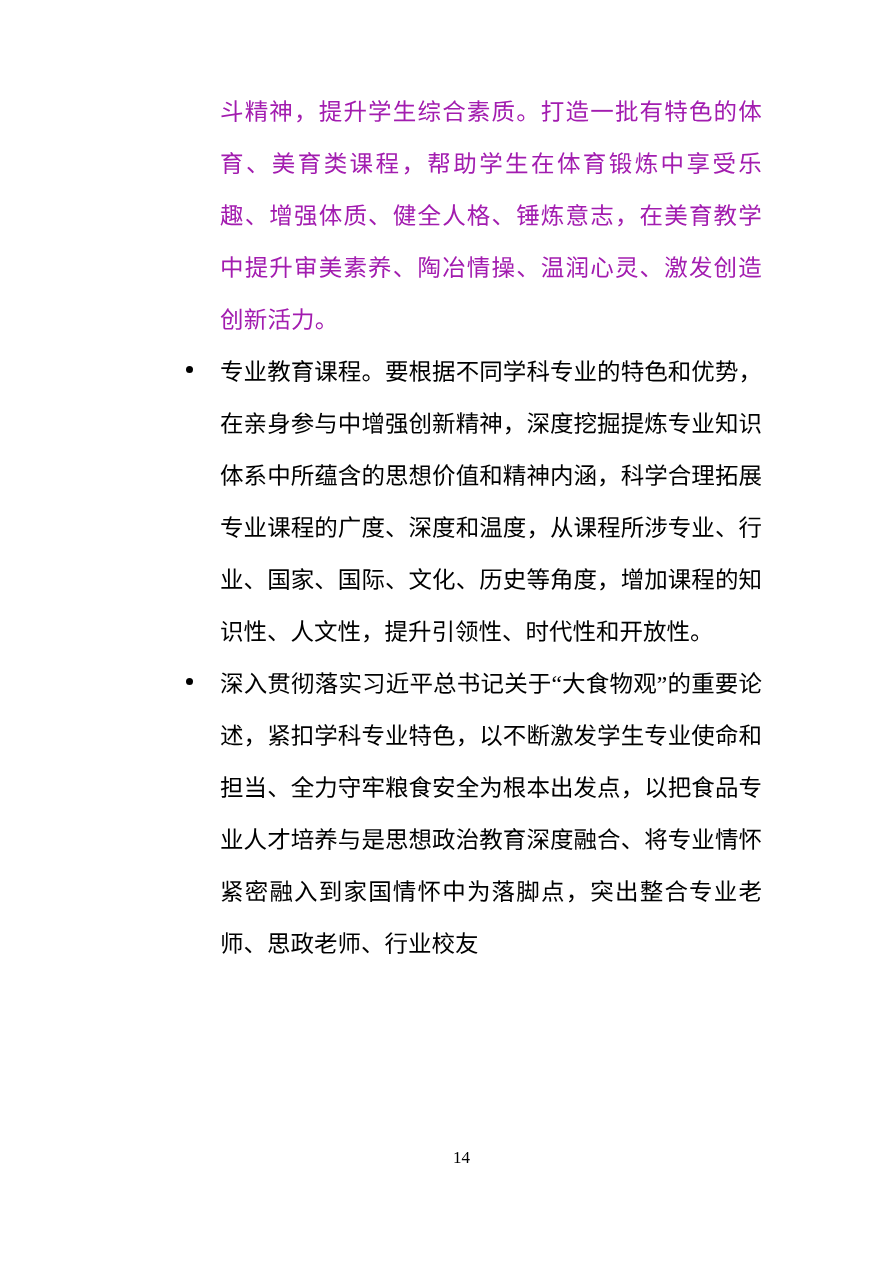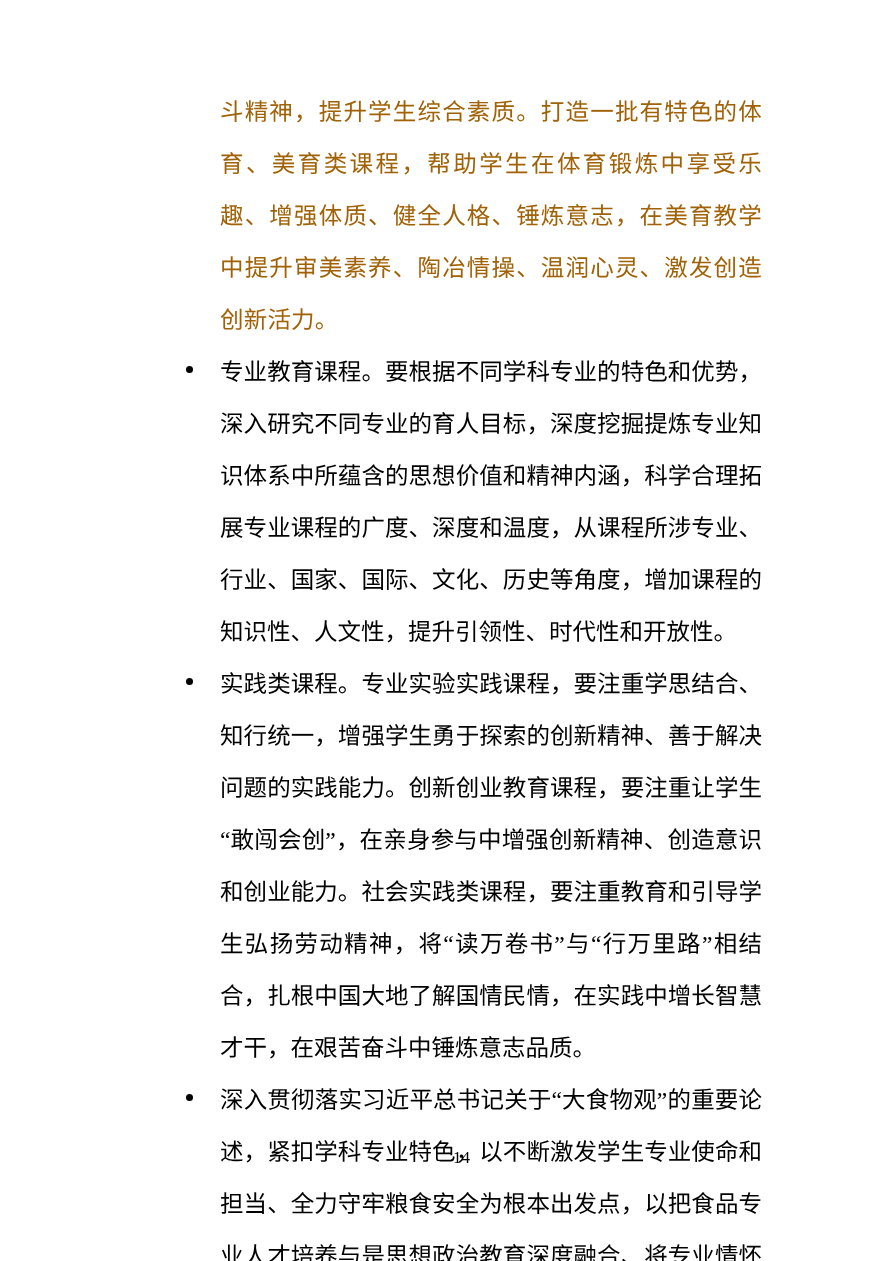--- a/index.html
+++ b/index.html
@@ -21,21 +21,21 @@
   }
   .content {
     position: absolute;
     left: 150px;
     top: 86px;
     width: 612px;
   }
   .para {
     font-size: 23.5px;
     line-height: 52px;
-    color: #a16207;
+    color: #a21caf;
     letter-spacing: 0.2px;
     text-align: justify;
     text-justify: inter-ideograph;
     margin: 0;
   }
   
   .cont-para {
     margin-left: 70px;
     width: 542px;
   }
@@ -77,27 +77,23 @@
 </head>
 <body>
 
 <div class="page">
   <div class="content">
 
     <p class="para cont-para">斗精神，提升学生综合素质。打造一批有特色的体育、美育类课程，帮助学生在体育锻炼中享受乐趣、增强体质、健全人格、锤炼意志，在美育教学中提升审美素养、陶冶情操、温润心灵、激发创造创新活力。</p>
 
     <div class="bullet-item">
       <span class="dot"></span>
-      <span class="text">专业教育课程。要根据不同学科专业的特色和优势，深入研究不同专业的育人目标，深度挖掘提炼专业知识体系中所蕴含的思想价值和精神内涵，科学合理拓展专业课程的广度、深度和温度，从课程所涉专业、行业、国家、国际、文化、历史等角度，增加课程的知识性、人文性，提升引领性、时代性和开放性。</span>
+      <span class="text">专业教育课程。要根据不同学科专业的特色和优势，在亲身参与中增强创新精神，深度挖掘提炼专业知识体系中所蕴含的思想价值和精神内涵，科学合理拓展专业课程的广度、深度和温度，从课程所涉专业、行业、国家、国际、文化、历史等角度，增加课程的知识性、人文性，提升引领性、时代性和开放性。</span>
     </div>
 
-    <div class="bullet-item">
-      <span class="dot"></span>
-      <span class="text">实践类课程。专业实验实践课程，要注重学思结合、知行统一，增强学生勇于探索的创新精神、善于解决问题的实践能力。创新创业教育课程，要注重让学生“敢闯会创”，在亲身参与中增强创新精神、创造意识和创业能力。社会实践类课程，要注重教育和引导学生弘扬劳动精神，将“读万卷书”与“行万里路”相结合，扎根中国大地了解国情民情，在实践中增长智慧才干，在艰苦奋斗中锤炼意志品质。</span>
-    </div>
 
     <div class="bullet-item">
       <span class="dot"></span>
       <span class="text">深入贯彻落实习近平总书记关于“大食物观”的重要论述，紧扣学科专业特色，以不断激发学生专业使命和担当、全力守牢粮食安全为根本出发点，以把食品专业人才培养与是思想政治教育深度融合、将专业情怀紧密融入到家国情怀中为落脚点，突出整合专业老师、思政老师、行业校友</span>
     </div>
 
   </div>
 
   <div class="page-number">14</div>
 </div>

